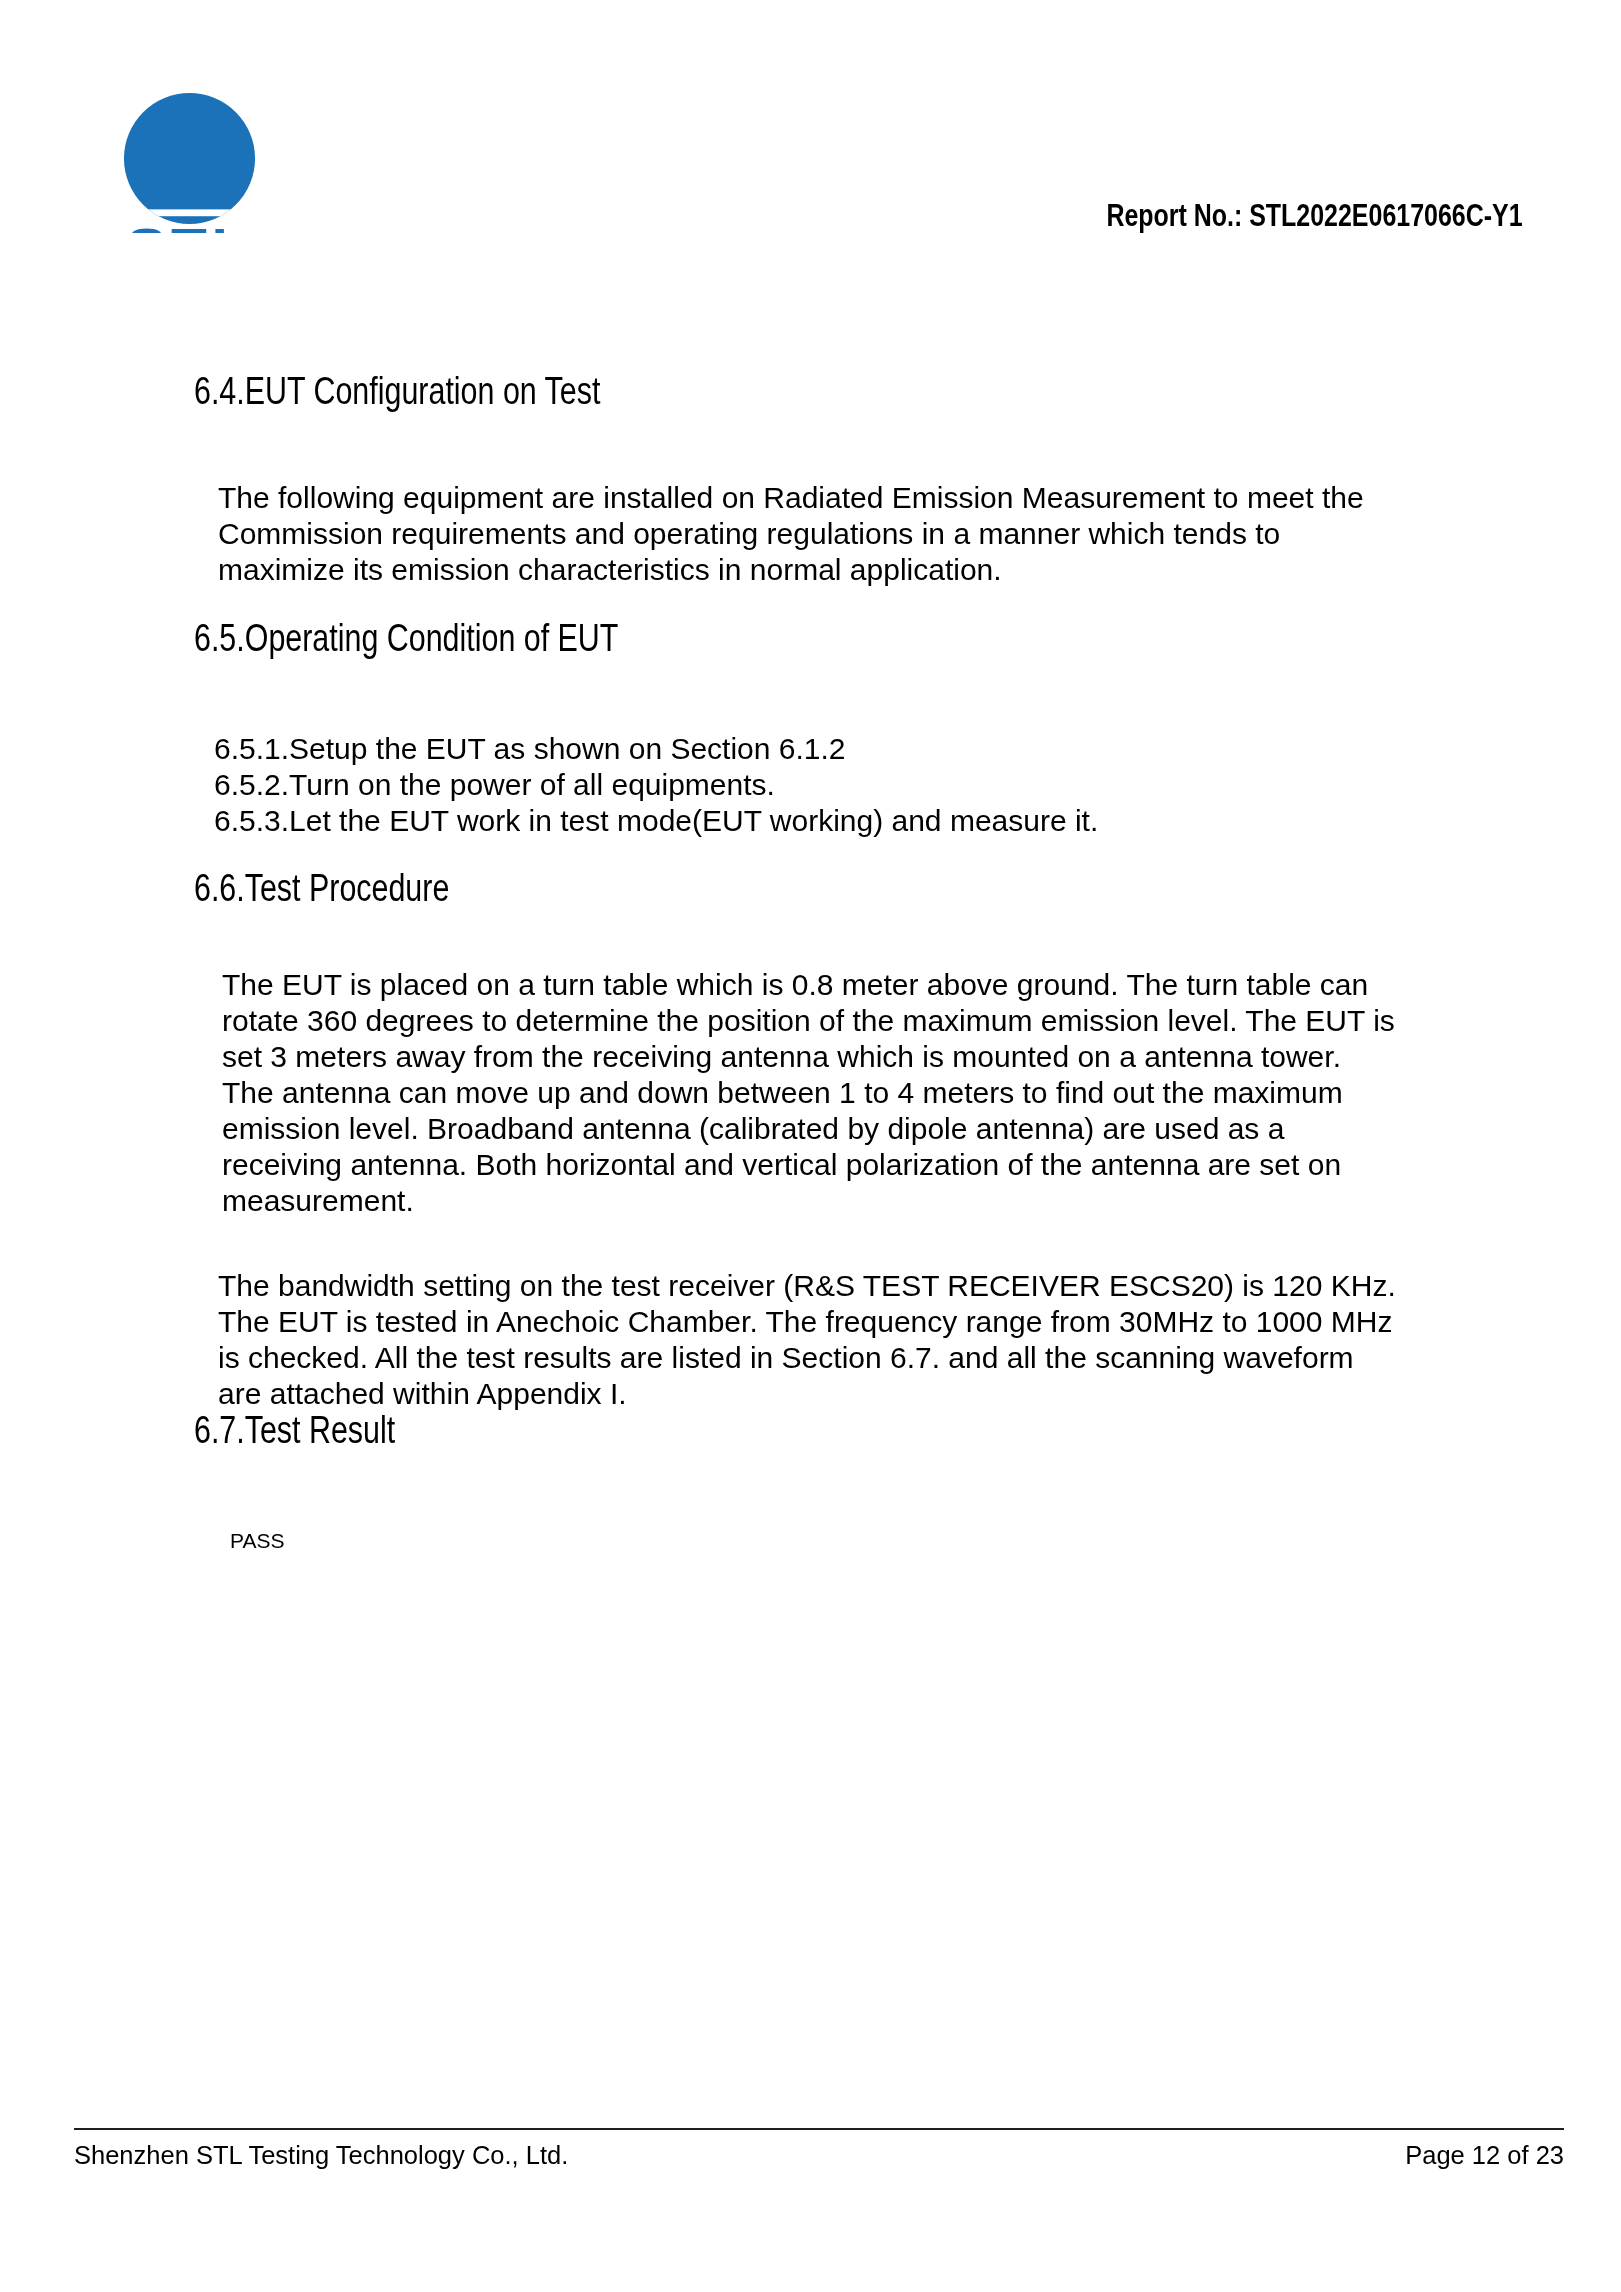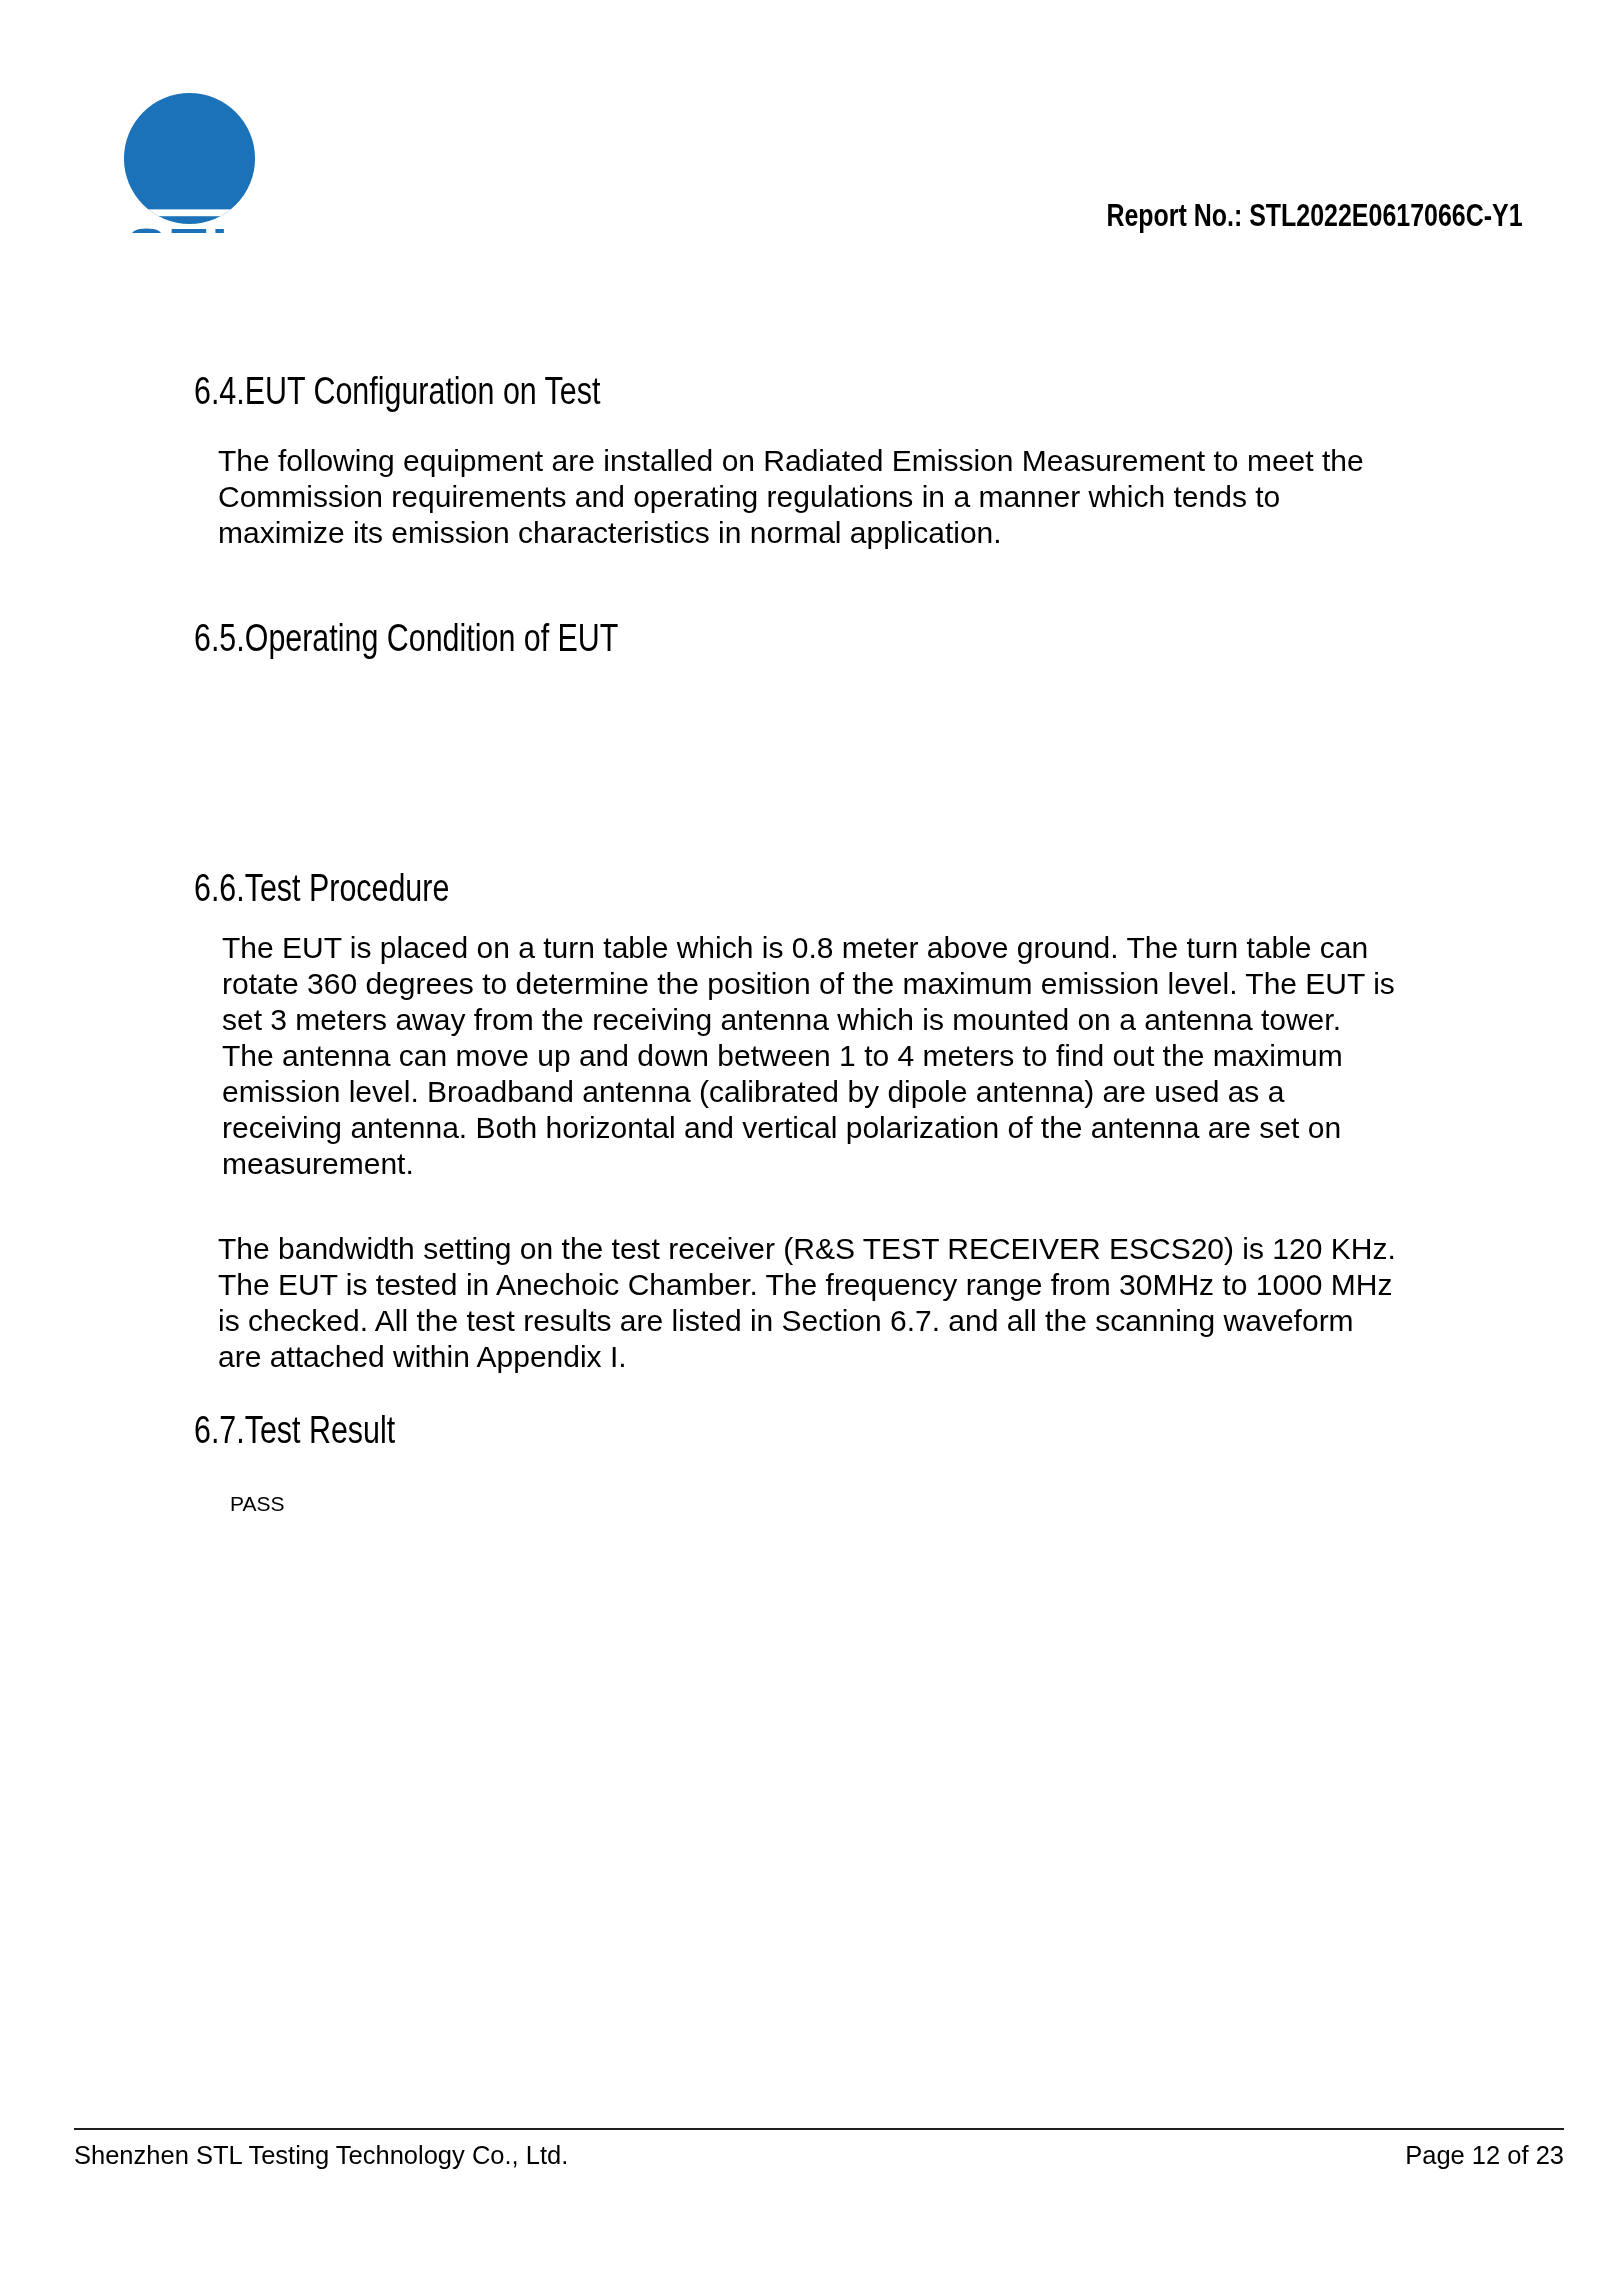--- a/index.html
+++ b/index.html
@@ -24,20 +24,21 @@
     transform:scaleX(.78);transform-origin:0 50%;
   }
   #h64{top:367px}
   #h65{top:614px}
   #h66{top:864px}
   #h67{top:1406px}
   .bodytext{
     position:absolute;
     font-size:30px;line-height:36px;
     white-space:pre-line;
+    margin-top:37px;
   }
   #p64{left:218px;top:443px}
   #list65{left:214px;top:694px}
   #p661{left:222px;top:930px}
   #p662{left:218px;top:1231px}
   #pass{left:230px;top:1484px;font-size:21px;line-height:39px}
   .footer-line{
     position:absolute;left:74px;top:2128px;width:1490px;height:0;
     border-top:2.9px solid #1f1f1f;
   }
@@ -70,20 +71,23 @@
   </svg>
 
   <div class="report-no">Report No.: STL2022E0617066C-Y1</div>
 
   <div class="heading" id="h64">6.4.EUT Configuration on Test</div>
   <div class="bodytext" id="p64">The following equipment are installed on Radiated Emission Measurement to meet the
 Commission requirements and operating regulations in a manner which tends to
 maximize its emission characteristics in normal application.</div>
 
   <div class="heading" id="h65">6.5.Operating Condition of EUT</div>
+  <div class="bodytext" id="list65">6.5.1.Setup the EUT as shown on Section 6.1.2
+6.5.2.Turn on the power of all equipments.
+6.5.3.Let the EUT work in test mode(EUT working) and measure it.</div>
 
   <div class="heading" id="h66">6.6.Test Procedure</div>
   <div class="bodytext" id="p661">The EUT is placed on a turn table which is 0.8 meter above ground. The turn table can
 rotate 360 degrees to determine the position of the maximum emission level. The EUT is
 set 3 meters away from the receiving antenna which is mounted on a antenna tower.
 The antenna can move up and down between 1 to 4 meters to find out the maximum
 emission level. Broadband antenna (calibrated by dipole antenna) are used as a
 receiving antenna. Both horizontal and vertical polarization of the antenna are set on
 measurement.</div>
   <div class="bodytext" id="p662">The bandwidth setting on the test receiver (R&amp;S TEST RECEIVER ESCS20) is 120 KHz.

